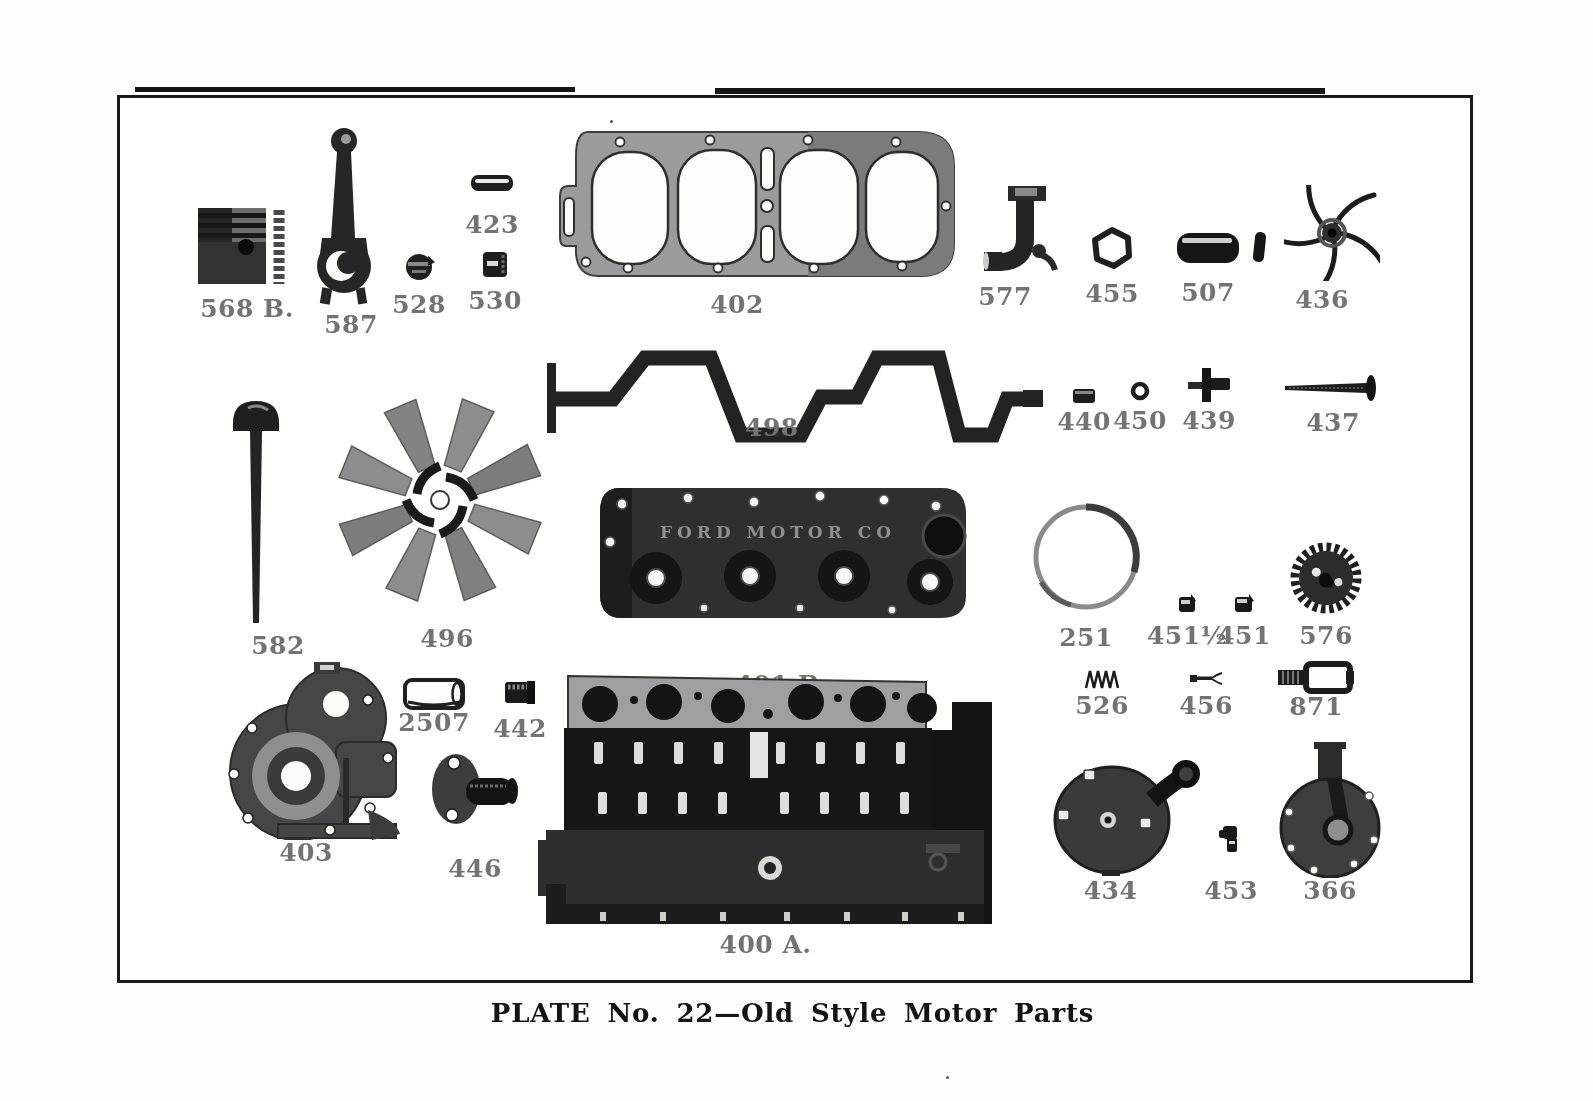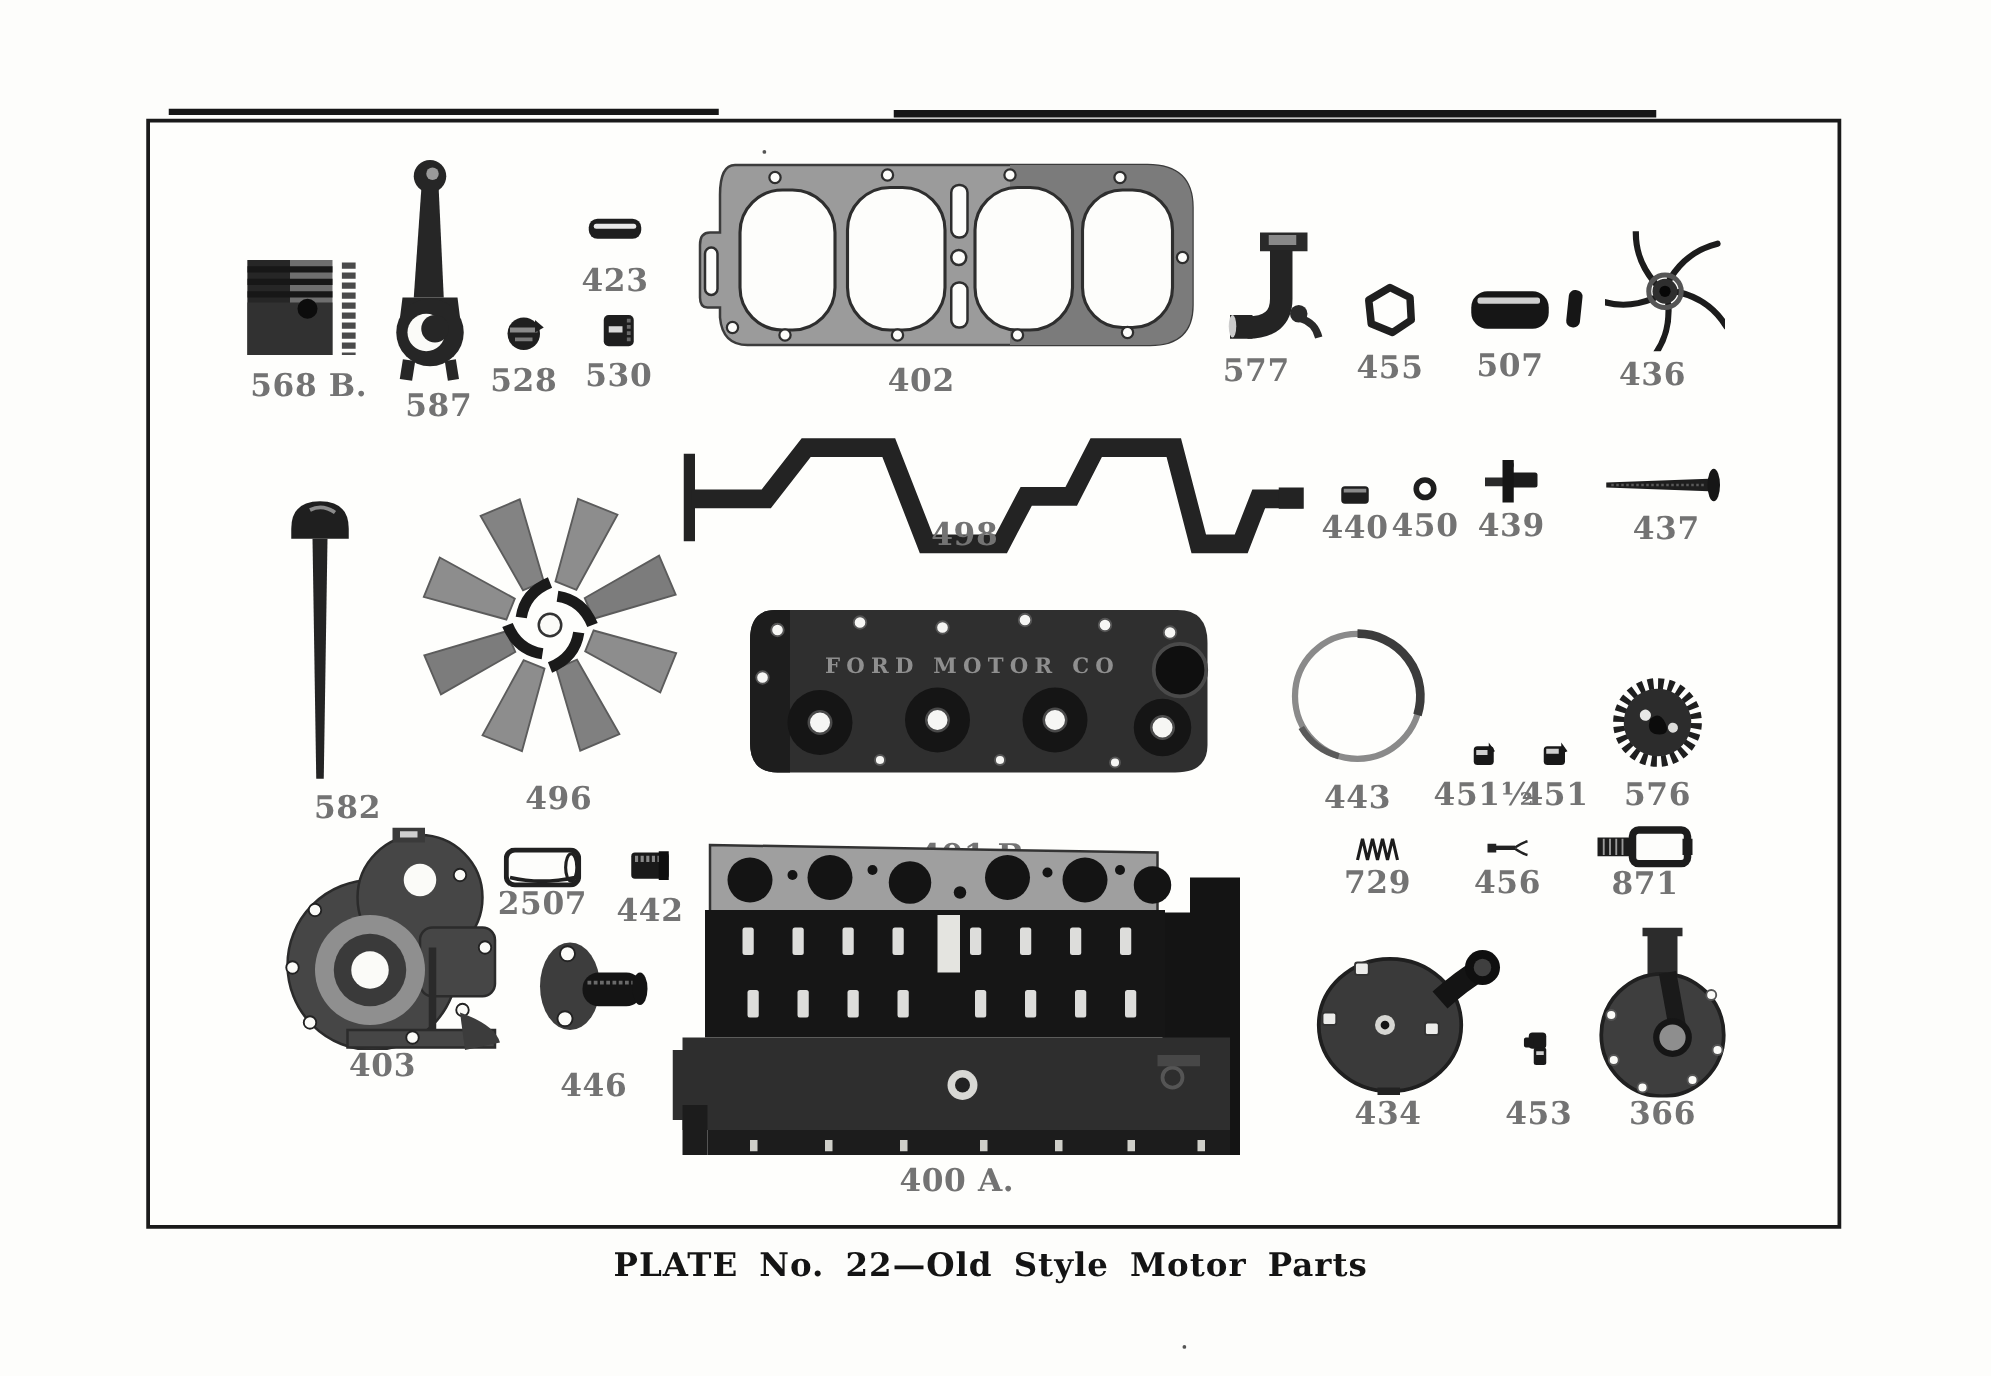--- a/index.html
+++ b/index.html
@@ -276,21 +276,21 @@
   </svg>
   <figcaption class="lbl">401 B.</figcaption>
 </figure>
 
 <figure class="part" style="left:1031px;top:500px;width:110px;height:150px;">
   <svg class="art" width="110" height="114" viewBox="0 0 110 114">
     <circle cx="55" cy="57" r="50" fill="none" stroke="#8a8a8a" stroke-width="5"></circle>
     <path d="M55,7 A50,50 0 0 1 103,72" fill="none" stroke="#3c3c3c" stroke-width="7"></path>
     <path d="M10,82 A50,50 0 0 0 40,105" fill="none" stroke="#5a5a5a" stroke-width="5"></path>
   </svg>
-  <figcaption class="lbl">443</figcaption>
+  <figcaption class="lbl">251</figcaption>
 </figure>
 
 <figure class="part" style="left:1159px;top:592px;width:56px;height:56px;">
   <svg class="art" width="20" height="22" viewBox="0 0 20 22">
     <rect x="2" y="5" width="16" height="15" rx="3" fill="#181818"></rect>
     <rect x="4" y="8" width="9" height="4" fill="#cfcfcf"></rect>
     <polygon points="14,2 19,9 14,11" fill="#181818"></polygon>
   </svg>
   <figcaption class="lbl">451½</figcaption>
 </figure>
@@ -314,21 +314,21 @@
       <path d="M33,34 q9,-5 11,6 q2,11 -9,7 q-8,-4 -2,-13" fill="#0c0c0c"></path>
     </g>
   </svg>
   <figcaption class="lbl">576</figcaption>
 </figure>
 
 <figure class="part" style="left:1081px;top:666px;width:42px;height:52px;">
   <svg class="art" width="36" height="26" viewBox="0 0 36 26">
     <polyline points="2,22 6,5 10,22 14,5 18,22 22,5 26,22 30,5 34,22" fill="none" stroke="#1c1c1c" stroke-width="2.5"></polyline>
   </svg>
-  <figcaption class="lbl">729</figcaption>
+  <figcaption class="lbl">526</figcaption>
 </figure>
 
 <figure class="part" style="left:1184px;top:670px;width:44px;height:48px;">
   <svg class="art" width="34" height="16" viewBox="0 0 34 16">
     <rect x="1" y="5" width="7" height="7" fill="#222222"></rect>
     <rect x="7" y="6.5" width="16" height="3.5" fill="#222222"></rect>
     <path d="M23,8 q6,-4 10,-5" stroke="#222222" stroke-width="2" fill="none"></path>
     <path d="M23,9 q6,4 10,5" stroke="#222222" stroke-width="2" fill="none"></path>
   </svg>
   <figcaption class="lbl">456</figcaption>

